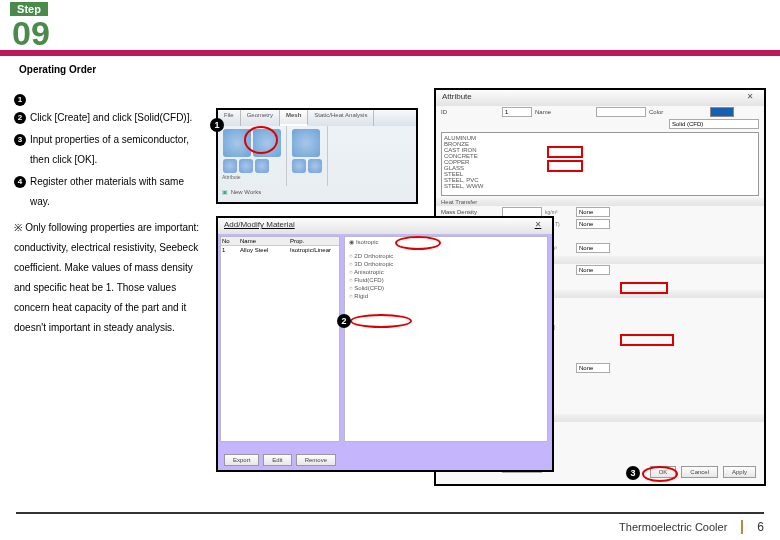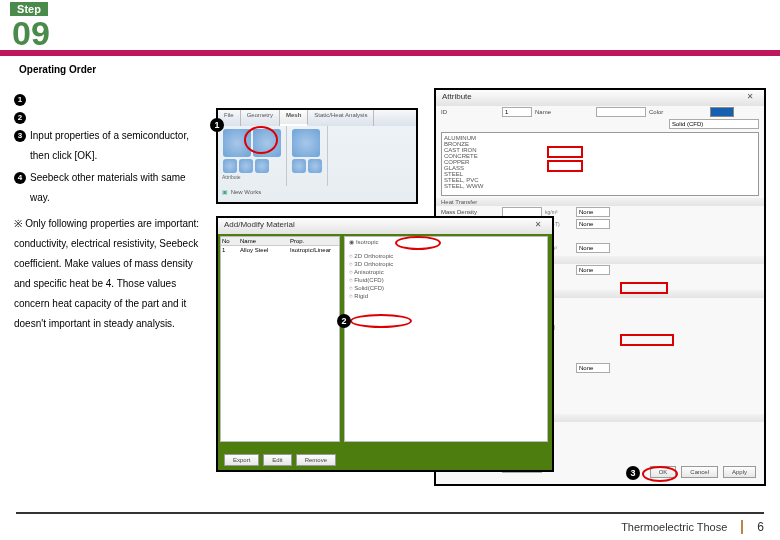--- a/index.html
+++ b/index.html
@@ -26,21 +26,21 @@
   .shot2 { left: 434px; top: 88px; width: 332px; height: 398px; background: #f8f8f8; }
   .shot2-title { background: linear-gradient(#fdfdfd,#e3e3e3); height: 16px; font-size: 8px; padding: 2px 6px; color: #333; display: flex; justify-content: space-between; }
   .close-x { width: 16px; text-align: center; color: #555; }
   .prop-row { display: flex; font-size: 6px; align-items: center; padding: 1px 5px; gap: 3px; }
   .prop-row label { color: #444; width: 58px; filter: blur(0.4px); }
   .prop-inp { border: 1px solid #aaa; background: #fff; height: 10px; font-size: 6px; padding: 0 2px; }
   .mat-list { border: 1px solid #999; background: #fff; margin: 2px 5px; height: 64px; font-size: 6px; color: #555; padding: 2px; filter: blur(0.4px); overflow: hidden; }
   .sect-head { background: linear-gradient(#f2f2f2,#e4e4e4); font-size: 6px; color: #555; padding: 1px 5px; margin-top: 2px; filter: blur(0.4px); }
   .redring { position: absolute; border: 2px solid #d00; border-radius: 50%; z-index: 40; }
   .redrect { position: absolute; border: 2px solid #d00; z-index: 40; }
-  .shot3 { left: 216px; top: 216px; width: 338px; height: 256px; background: #4d7c0f; z-index: 20; }
+  .shot3 { left: 216px; top: 216px; width: 338px; height: 256px; background: #c4b5fd; z-index: 20; text-decoration: underline; }
   .shot3-left { position: absolute; left: 2px; top: 18px; width: 120px; bottom: 28px; border: 1px solid #bbb; background: #fff; font-size: 6px; }
   .shot3-right { position: absolute; left: 126px; top: 18px; right: 4px; bottom: 28px; border: 1px solid #bbb; background: #fff; }
   .radio-line { font-size: 6px; color: #555; padding: 1px 4px; filter: blur(0.5px); }
   .btn-row { position: absolute; bottom: 4px; display: flex; gap: 4px; }
   .btn-sm { border: 1px solid #999; background: linear-gradient(#fdfdfd,#e7e7e7); font-size: 6px; padding: 2px 8px; color: #444; filter: blur(0.4px); }
   .footer { position: absolute; bottom: 6px; left: 0; right: 0; display: flex; justify-content: flex-end; align-items: center; padding: 0 16px; gap: 14px; }
   .footer-line { border-top: 2px solid #333; position: absolute; bottom: 26px; left: 16px; right: 16px; }
   .footer-txt { font-size: 11px; color: #333; }
   .footer-sep { width: 2px; height: 14px; background: #b84; }
   .footer-pg { font-size: 12px; color: #333; }
@@ -57,30 +57,31 @@
 </div>
 
 <div class="op-order">Operating Order</div>
 
 <div class="left-col">
   <div class="ord-row">
       <span class="num-circle">1</span>
     </div>
   <div class="ord-row">
       <span class="num-circle">2</span>
+      <span>Click [Create] and click [Solid(CFD)].</span>
     </div>
   <div class="ord-row">
       <span class="num-circle">3</span>
       <span>Input properties of a semiconductor, then click [OK].</span>
     </div>
   <div class="ord-row">
       <span class="num-circle">4</span>
-      <span>Seebeck other materials with same way.</span>
-    </div>
-  <div style="margin-top:6px">※ Only following properties are important: conductivity, electrical resistivity, Seebeck coefficient. Make values of mass density and specific heat be 4. Those values concern heat capacity of the part and it doesn't important in steady analysis.</div>
+      <span>Register other materials with same way.</span>
+    </div>
+  <div style="margin-top:6px">※ Only following properties are important: conductivity, electrical resistivity, Seebeck coefficient. Make values of mass density and specific heat be 1. Those values concern heat capacity of the part and it doesn't important in steady analysis.</div>
 </div>
 
 <div class="shot shot1">
   <div class="shot1-bar">
     <div class="tab-s">File</div>
     <div class="tab-s">Geometry</div>
     <div class="tab-s on">Mesh</div>
     <div class="tab-s">Static/Heat Analysis</div>
   </div>
   <div class="shot1-body">
@@ -298,16 +299,16 @@
     <button class="btn-sm">Edit</button>
     <button class="btn-sm">Remove</button>
   </div>
 </div>
 <div class="redring" style="left:395px;top:236px;width:46px;height:14px"></div>
 <div class="redring" style="left:350px;top:314px;width:62px;height:14px"></div>
 <div class="callout-circle" style="left:337px;top:314px">2</div>
 
 <div class="footer-line"></div>
 <div class="footer">
-  <span class="footer-txt">Thermoelectric Those</span>
+  <span class="footer-txt">Thermoelectric Cooler</span>
   <span class="footer-sep"></span>
   <span class="footer-pg">6</span>
 </div>
 
 </body></html>

